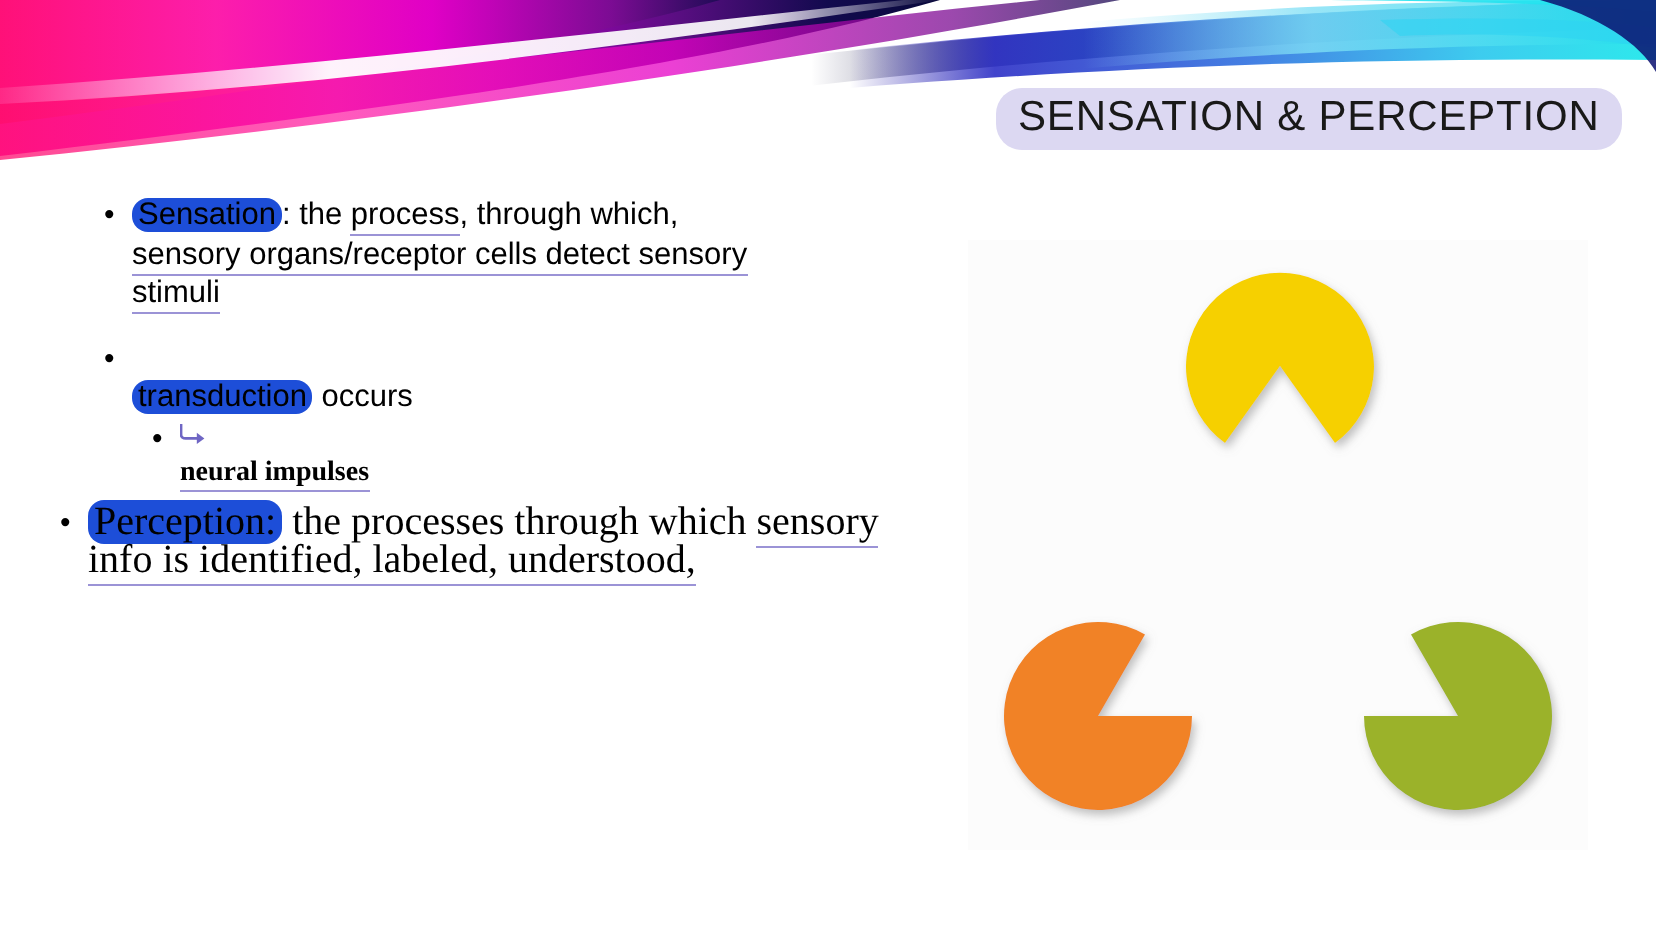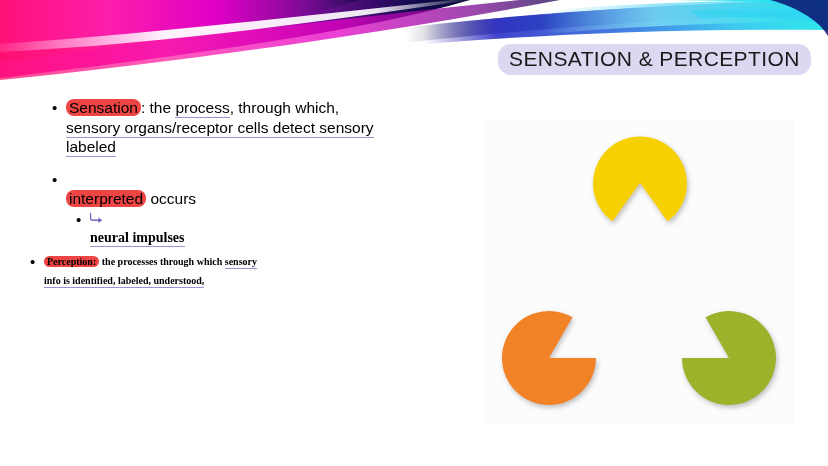--- a/index.html
+++ b/index.html
@@ -82,28 +82,28 @@
   }
   .b3 { margin-left: 46px; margin-top: 1px; }
   .b3 .bullet-text {
     font-size: 14px;
     line-height: 18.5px;
     font-weight: bold;
     font-family: "Liberation Serif", serif;
   }
   .b4 { margin-left: 0px; margin-top: 5px; }
   .b4 .bullet-text {
-    font-size: 10px;
+    font-size: 20px;
     line-height: 19px;
-    font-weight: bold;
+    font-weight: normal;
     font-family: "Liberation Serif", serif;
   }
 
   .hl {
-    background: #ef4444;
+    background: #1d4ed8;
     border-radius: 8px;
     padding: 0 3px;
   }
   .ul {
     border-bottom: 1.5px solid #9B93D6;
     padding-bottom: 1px;
   }
   .arrow-icon {
     display: inline-block;
     vertical-align: middle;
@@ -194,29 +194,29 @@
     <span class="title">SENSATION &amp; PERCEPTION</span>
   </div>
 
   <div class="body-block">
 
     <div class="bullet-row b1">
       <span class="bullet-dot">•</span>
       <span class="bullet-text">
         <span class="hl">Sensation</span><span>: the </span><span class="ul">process</span><span>, through which,</span><br>
         <span class="ul">sensory organs/receptor cells detect sensory</span><br>
-        <span class="ul">labeled</span>
+        <span class="ul">stimuli</span>
       </span>
     </div>
 
     <div class="bullet-row b2">
       <span class="bullet-dot">•</span>
       <span class="bullet-text">
         <br>
-        <span class="hl">interpreted</span><span> occurs</span>
+        <span class="hl">transduction</span><span> occurs</span>
       </span>
     </div>
 
     <div class="bullet-row b3">
       <span class="bullet-dot">•</span>
       <span class="bullet-text">
         <span class="arrow-icon">
           <svg width="13" height="11" viewBox="0 0 13 11" aria-hidden="true">
             <path d="M0.5,1 L0.5,6.2 C0.5,7.4 1.6,8.2 2.8,8.2 L9.4,8.2" fill="none" stroke="#6F66C4" stroke-width="1.4"></path>
             <path d="M8.4,5.4 L12.2,8.2 L8.4,11 Z" fill="#6F66C4"></path>

